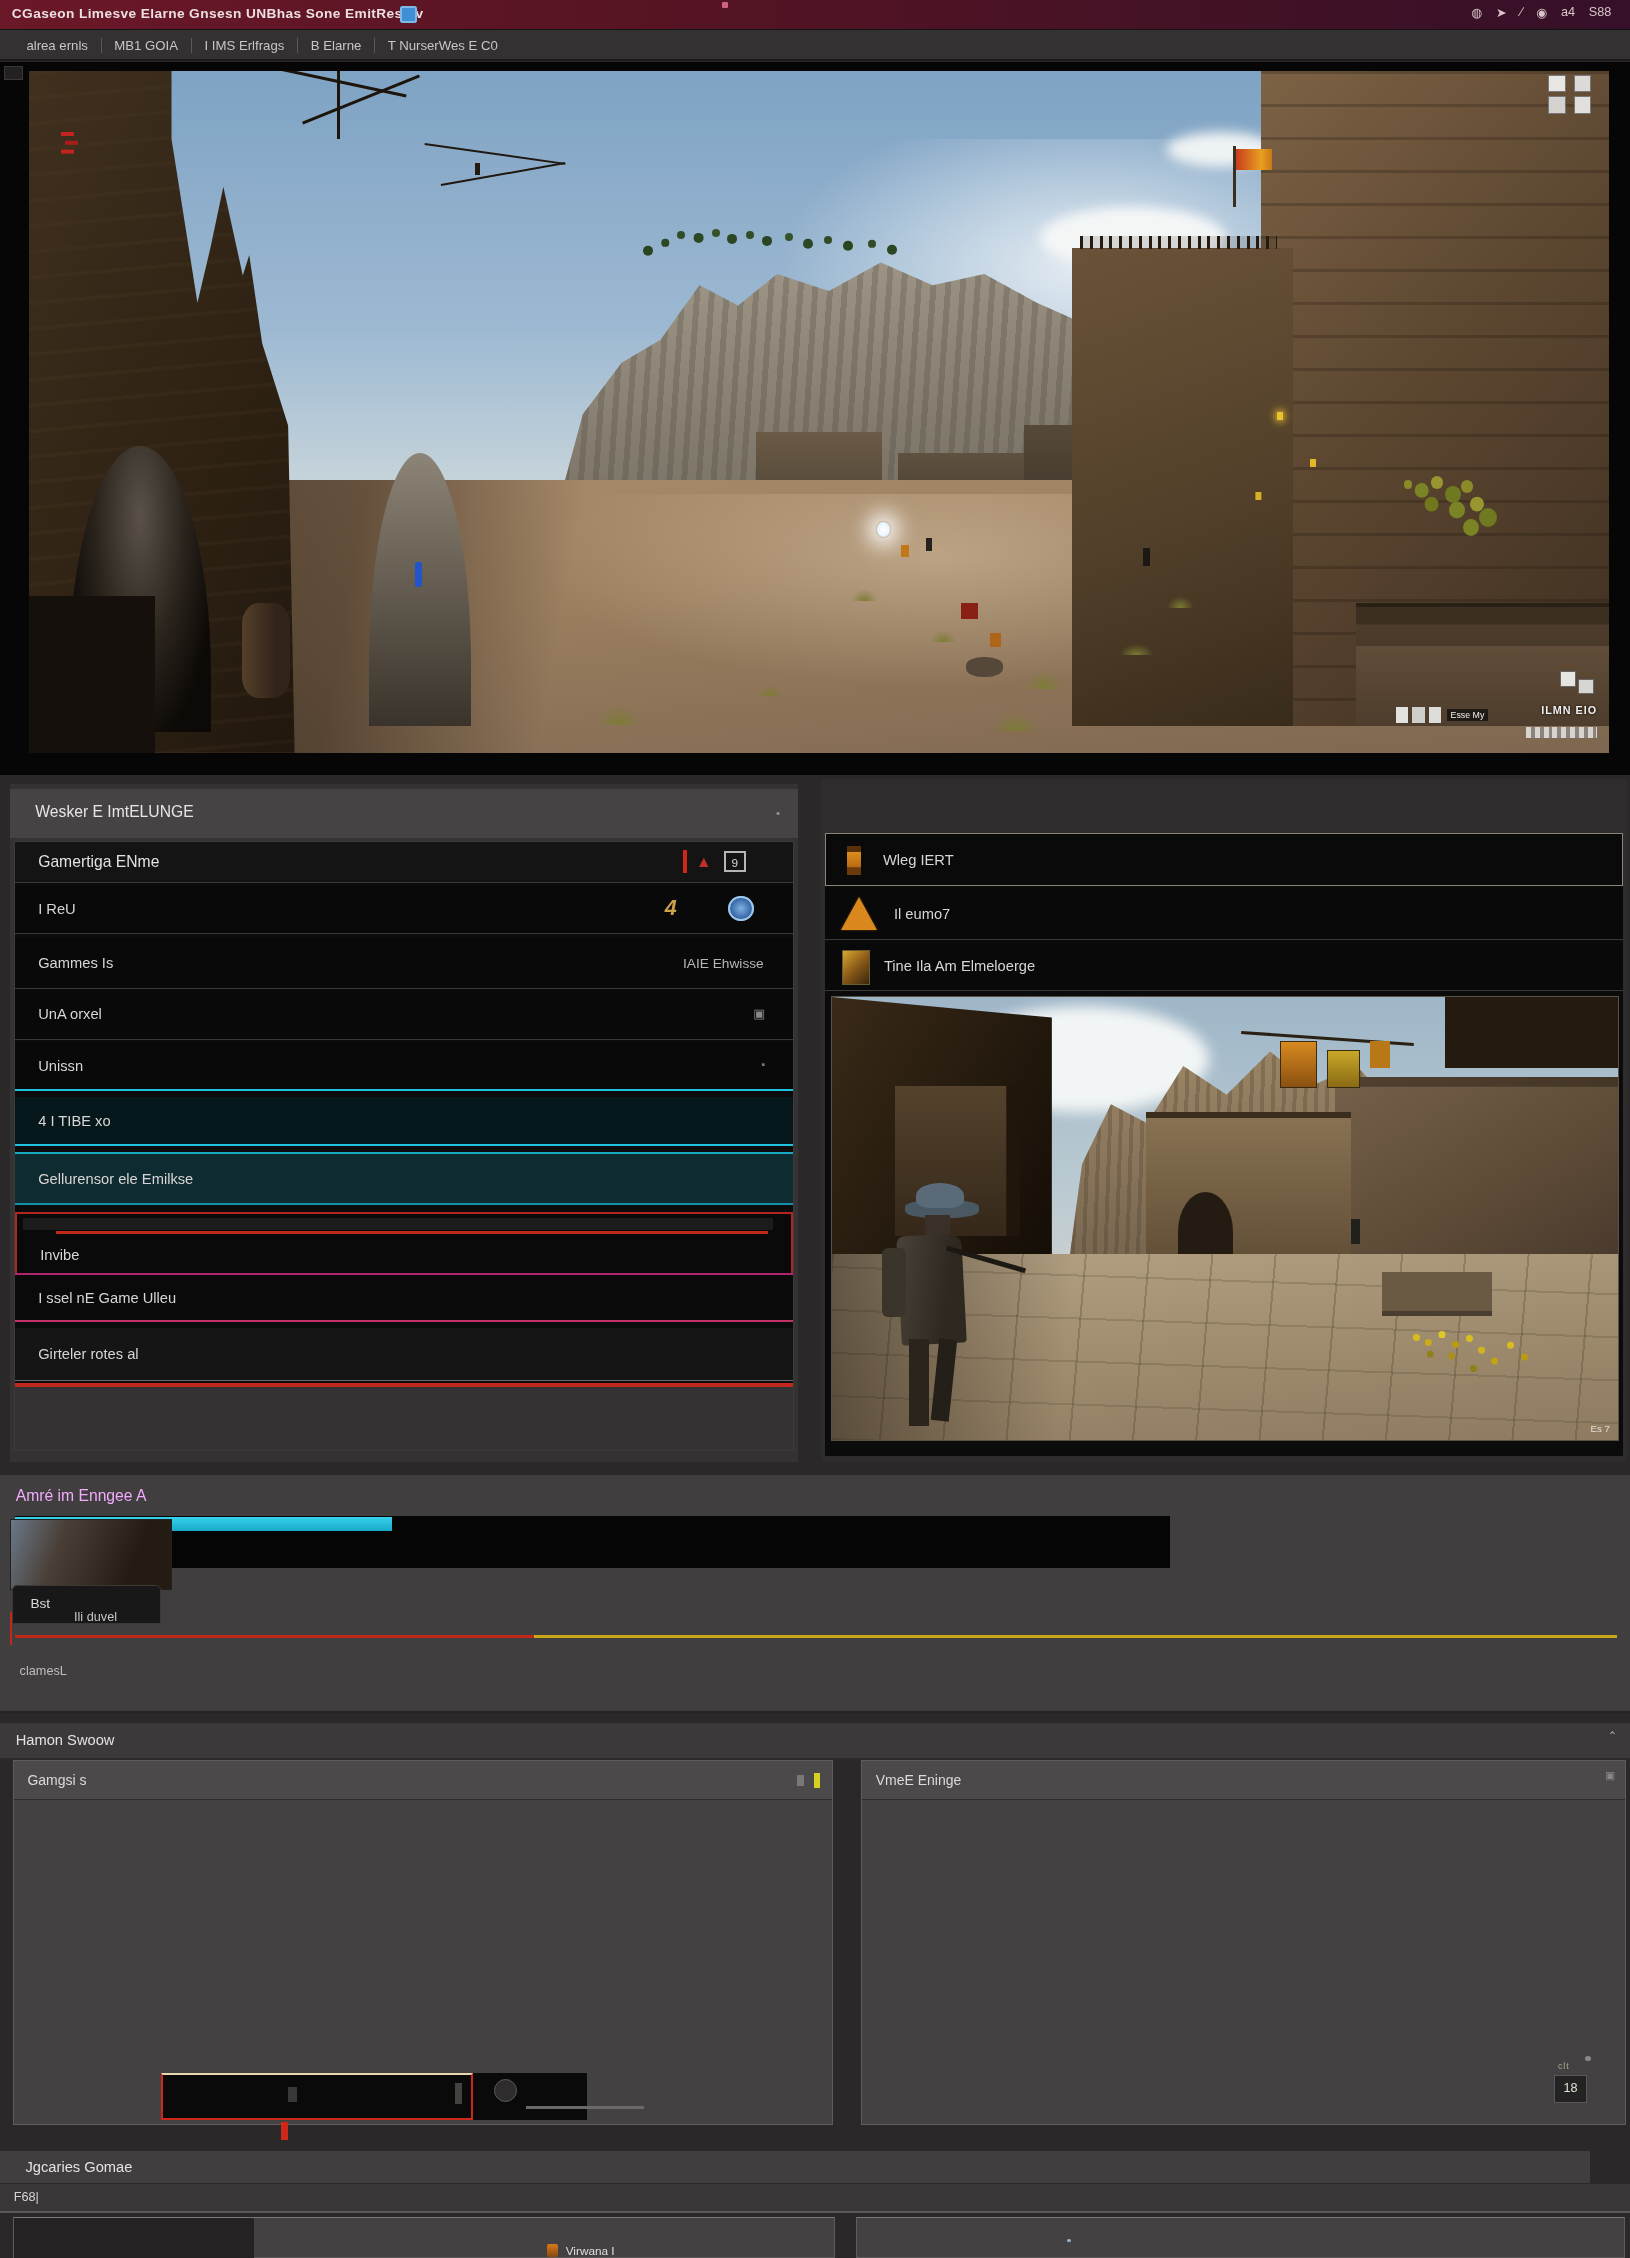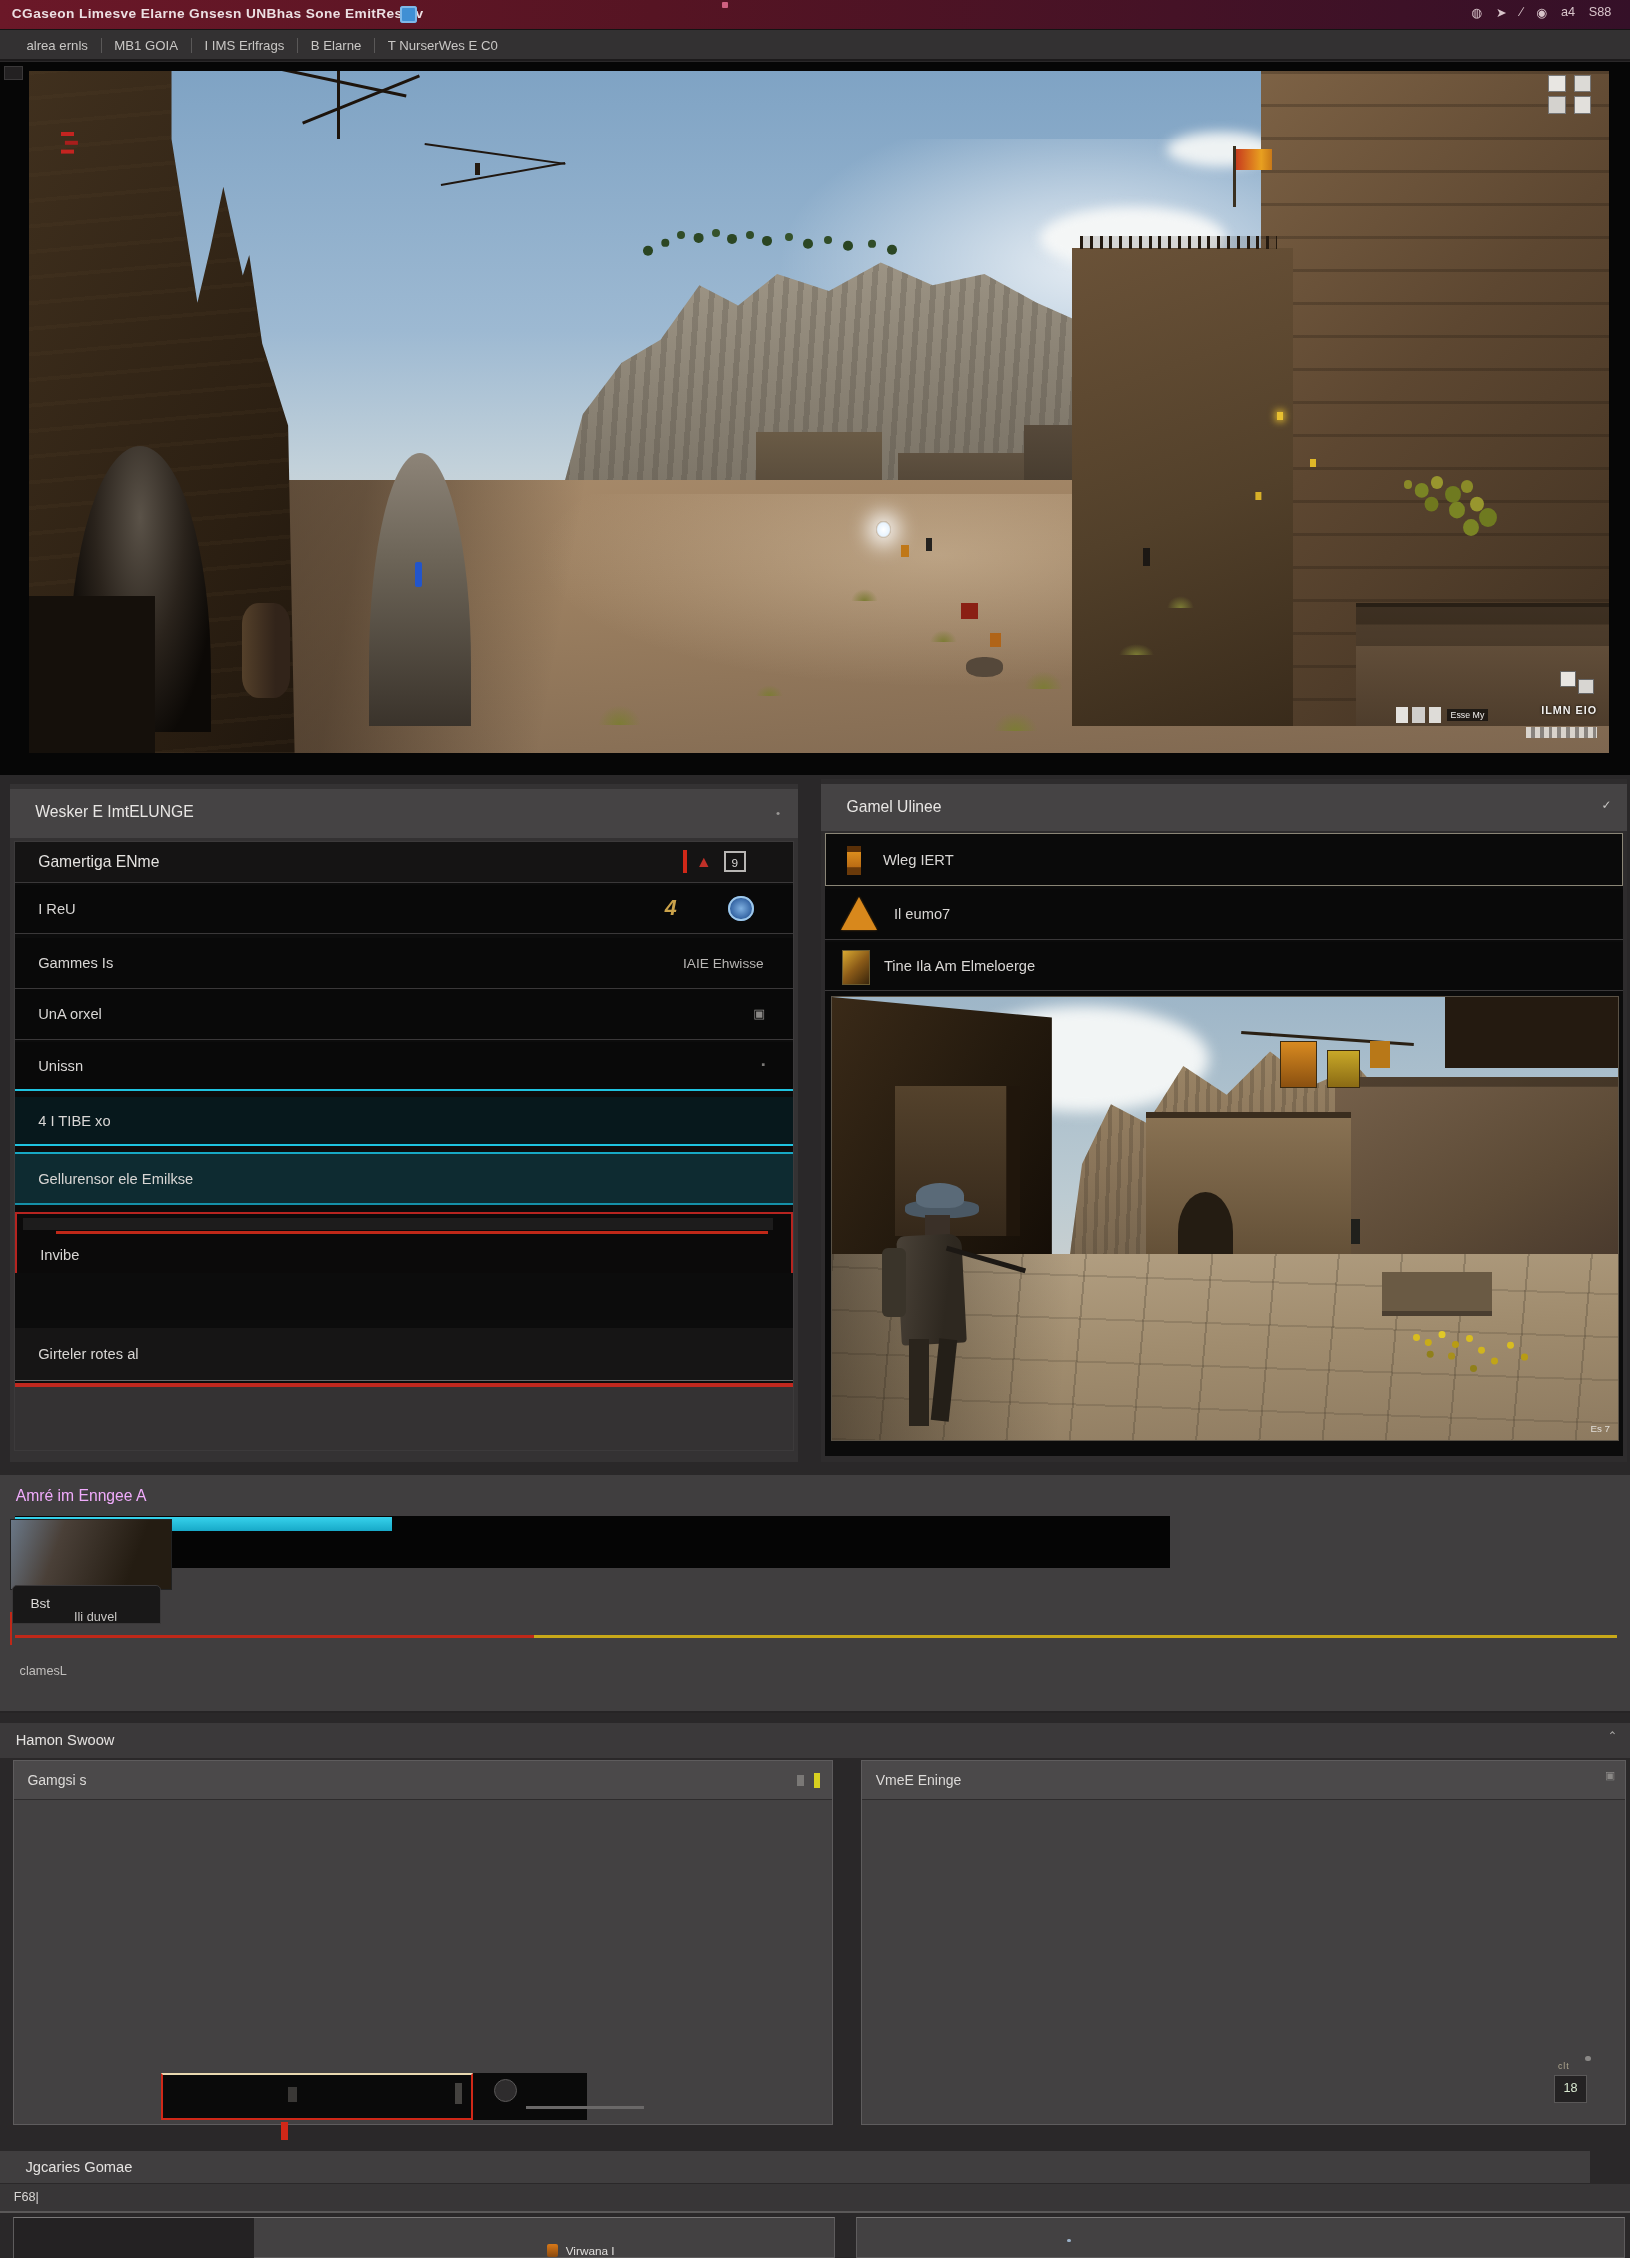--- a/index.html
+++ b/index.html
@@ -197,34 +197,33 @@
       <div class="lrow" style="top:310px;height:53px;background:#0e2b31;border-top:2px solid #17a8c4;border-bottom:2.9px solid #1590a8;">
         <span class="lab">Gellurensor ele Emilkse</span>
       </div>
 
       <div class="lrow" style="top:370px;height:61px;border:2px solid #b62420;border-bottom:none;background:#0b0a0a;">
         <span class="abs" style="left:5.9px;top:3.9px;width:97%;height:11.8px;background:#1d1c1c;"></span>
         <span class="abs" style="left:39px;top:16.7px;width:92%;height:2.9px;background:#c02818;"></span>
         <span class="lab" style="top:70%;">Invibe</span>
       </div>
 
+      <div class="lrow" style="top:431px;height:49px;border-top:2.9px solid #b02470;border-bottom:2.9px solid #c2306a;background:#0b0a0a;">
+        <span class="lab">I ssel nE Game Ulleu</span>
+      </div>
 
       <div class="lrow" style="top:486px;height:53px;border-bottom:1px solid #6a6868;background:#161515;">
         <span class="lab">Girteler rotes al</span>
       </div>
       <div class="abs" style="left:0;top:541px;width:100%;height:3.9px;background:#c0281e;"></div>
       <div class="abs" style="left:0;top:545px;width:100%;height:63px;background:#343233;"></div>
     </div>
   </div>
 
   <div class="abs" style="left:821px;top:779px;width:806px;height:683px;background:#2e2c2d;">
-    <div class="abs phdr" style="left:0;top:4.9px;width:100%;height:47px;">
-      <span class="t">Gamel Ulinee</span>
-      <span class="abs" style="right:15.7px;top:13.7px;color:#c8c6c4;font-size:11.8px;">✓</span>
-    </div>
     <div class="abs" style="left:3.9px;top:54px;width:798px;height:623px;background:#0b0b0b;">
       <div class="lrow" style="top:0;height:53px;border:1px solid #8a8576;background:#0a0a0a;">
         <span class="abs" style="left:21.6px;top:11.8px;width:13.7px;height:29px;background:linear-gradient(#e89a20,#a85a10);box-shadow:inset 0 5.9px 0 #5a3008,inset 0 -7.8px 0 #6a3a0a;"></span>
         <span class="lab" style="left:57px;">Wleg IERT</span>
       </div>
       <div class="lrow" style="top:56px;height:51px;">
         <span class="abs" style="left:15.7px;top:7.8px;width:0;height:0;border-left:18.6px solid transparent;border-right:18.6px solid transparent;border-bottom:33px solid #d8881c;filter:drop-shadow(0 0 1px #6a4008);"></span>
         <span class="lab" style="left:69px;">Il eumo7</span>
       </div>
       <div class="lrow" style="top:109px;height:49px;">

